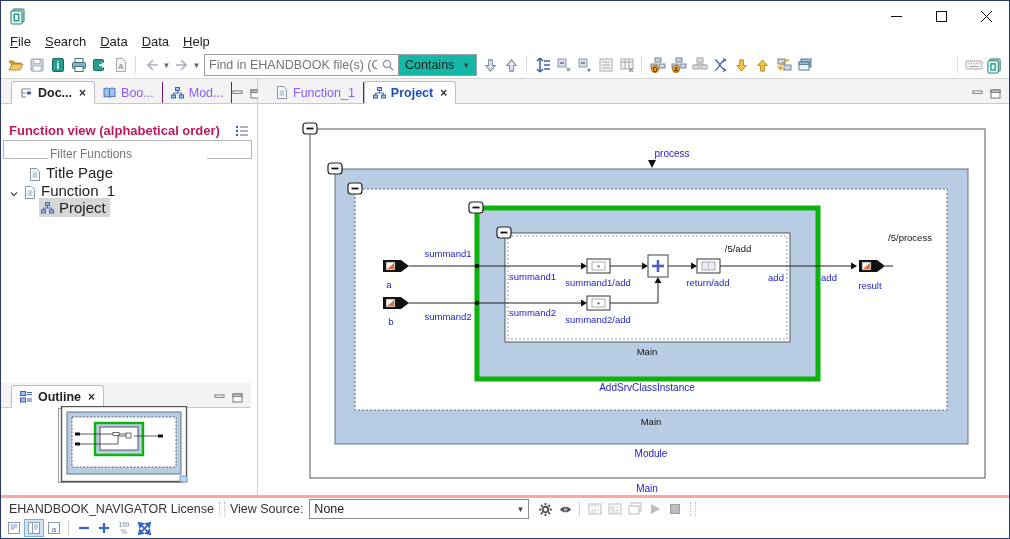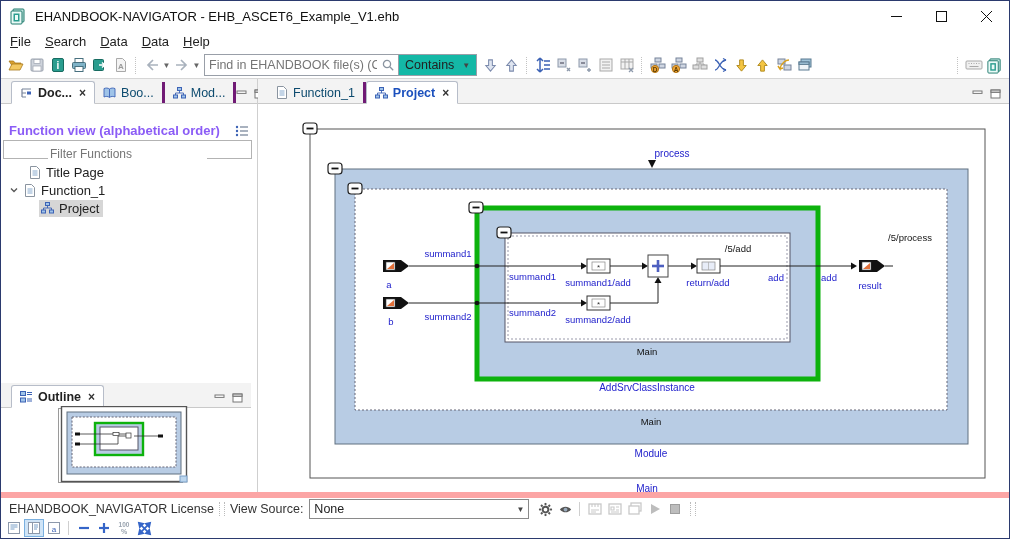--- a/index.html
+++ b/index.html
@@ -21,41 +21,41 @@
   .tcaret{width:9px;font-size:8px;color:#666;display:flex;justify-content:center;flex:0 0 auto;}
   .tsep{width:1px;height:17px;border-left:1px dotted #c3c3c3;margin:0 4px;flex:0 0 auto;}
   .find-group{display:flex;align-items:center;height:20px;border:1px solid #999fa8;background:#fff;margin:0 3px;flex:0 0 auto;}
   .find-input{border:none;outline:none;width:168px;height:16px;font-size:12.5px;font-family:"Liberation Sans",sans-serif;padding:0 4px;color:#333;}
   .contains-btn{display:flex;align-items:center;gap:8px;border-left:1px solid #999fa8;height:100%;padding:0 6px;font-size:12.5px;color:#222;background:#14b8a6;}
   .tb-right{margin-left:auto;display:flex;align-items:center;}
   
   .leftpanel{position:absolute;left:0;top:78px;width:256px;bottom:40px;background:#fff;border-right:1px solid #cfcfcf;}
   .editor{position:absolute;left:257px;top:78px;right:0;bottom:40px;background:#fff;}
   .tabbar{position:relative;height:24px;background:#f3f3f3;border-bottom:1px solid #c9c9c9;display:flex;align-items:flex-end;padding-left:10px;}
-  .tab{display:flex;align-items:center;gap:5px;height:21px;padding:0 8px;font-size:12.5px;color:#0c4a6e;
-       border-right:3px solid #701a75;white-space:nowrap;}
+  .tab{display:flex;align-items:center;gap:5px;height:21px;padding:0 8px;font-size:12.5px;color:#8b5cf6;
+       border-right:1px solid #701a75;white-space:nowrap;}
   .tab.active{background:#fff;border:1px solid #b7bdc9;border-bottom:1px solid #fff;border-radius:3px 3px 0 0;
               margin-bottom:-1px;color:#222;font-weight:bold;}
   .tab .close{font-size:12px;font-weight:bold;color:#333;margin-left:2px;}
   .tab.proj.active .lbl{color:#1b50bd;}
   .panel-btns{margin-left:auto;display:flex;align-items:center;gap:7px;padding:0 8px 4px 0;}
   
-  .fv-header{position:absolute;left:8px;top:44px;font-weight:bold;font-size:13px;color:#8b5cf6;}
+  .fv-header{position:absolute;left:8px;top:44px;font-weight:bold;font-size:13px;color:#be185d;}
   .fv-menu{position:absolute;right:8px;top:46px;}
   .filter-box{position:absolute;left:2px;right:5px;top:61px;height:17px;border:1px solid #b3b3b3;background:#fff;
               display:flex;align-items:center;gap:5px;padding:0 4px;flex-direction:column;}
   .filter-input{border:none;outline:none;flex:1;font-size:12px;font-family:"Liberation Sans",sans-serif;color:#333;}
   .tree{position:absolute;left:0;right:0;top:84px;}
-  .tree-row{height:18px;display:flex;align-items:center;gap:5px;font-size:13px;color:#222;}
+  .tree-row{height:18px;display:flex;align-items:flex-end;gap:5px;font-size:15px;color:#222;}
   .tree-row .sel{background:#d6d6d6;display:flex;align-items:center;gap:5px;padding:1px 4px 1px 2px;}
   
   .outline-bar{position:absolute;left:0;right:6px;top:304px;}
   .outline-content{position:absolute;left:0;right:0;top:329px;bottom:0;background:#fff;}
   
-  .status{position:absolute;left:0;right:0;bottom:0;height:40px;border-top:6px solid #fca5a5;background:#fff;}
+  .status{position:absolute;left:0;right:0;bottom:0;height:40px;border-top:3px solid #fca5a5;background:#fff;}
   .srow1{position:absolute;left:0;right:0;top:1px;height:20px;display:flex;align-items:center;font-size:12.5px;color:#333;}
   .srow2{position:absolute;left:0;right:0;top:21px;height:18px;display:flex;align-items:center;}
   .combo{display:flex;align-items:center;justify-content:space-between;width:210px;height:18px;border:1px solid #8a8a8a;
          background:#fff;padding:0 4px;font-size:12.5px;color:#222;margin-left:6px;gap:28px;}
   .combo .car{font-size:8px;color:#444;}
   .sbtn{width:20px;height:18px;display:flex;align-items:center;justify-content:center;flex:0 0 auto;}
   .sbtn.selected{border:1px solid #7ab0e0;background:#cfe4f7;box-sizing:border-box;}
   .ssep{width:1px;height:14px;border-left:1px solid #cfcfcf;margin:0 4px;flex:0 0 auto;}
   .grip{width:4px;height:14px;border-left:1px dotted #bbb;border-right:1px dotted #bbb;margin:0 5px;flex:0 0 auto;}
   svg{display:block;}
@@ -66,21 +66,20 @@
 
 <div class="window">
 
   <div class="titlebar">
     <svg width="18" height="18" viewBox="0 0 18 18" style="margin-left:8px">
       <rect x="4" y="2" width="11" height="13" rx="1" fill="#bfe3dd" stroke="#1f7a6d"></rect>
       <rect x="2" y="4" width="11" height="13" rx="1" fill="#eafaf7" stroke="#1f7a6d"></rect>
       <rect x="4.5" y="6.5" width="6" height="8" fill="#2a9d8f"></rect>
       <rect x="6" y="8" width="3" height="5" fill="#eafaf7"></rect>
     </svg>
-    <span class="title-text">EHANDBOOK-NAVIGATOR - EHB_ASCET6_Example_V1.ehb</span>
     <div class="win-controls">
       <div class="win-btn">
         <svg width="11" height="11" viewBox="0 0 11 11">
             <line x1="0" y1="5.5" x2="11" y2="5.5" stroke="#111" stroke-width="1"></line>
           </svg>
       </div>
       <div class="win-btn">
         <svg width="11" height="11" viewBox="0 0 11 11">
             <rect x="0.5" y="0.5" width="10" height="10" fill="none" stroke="#111" stroke-width="1"></rect>
           </svg>

